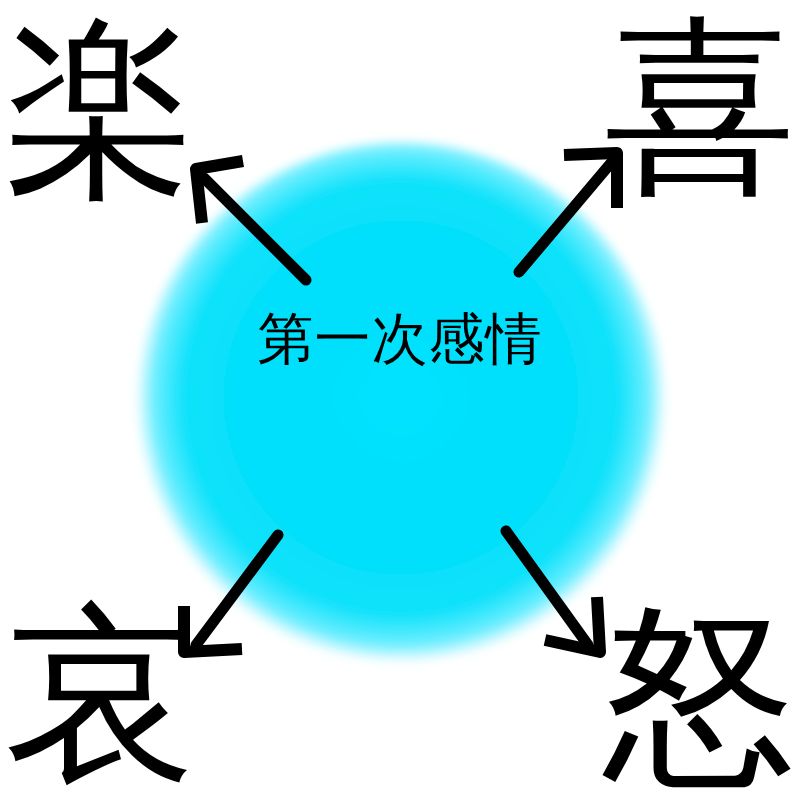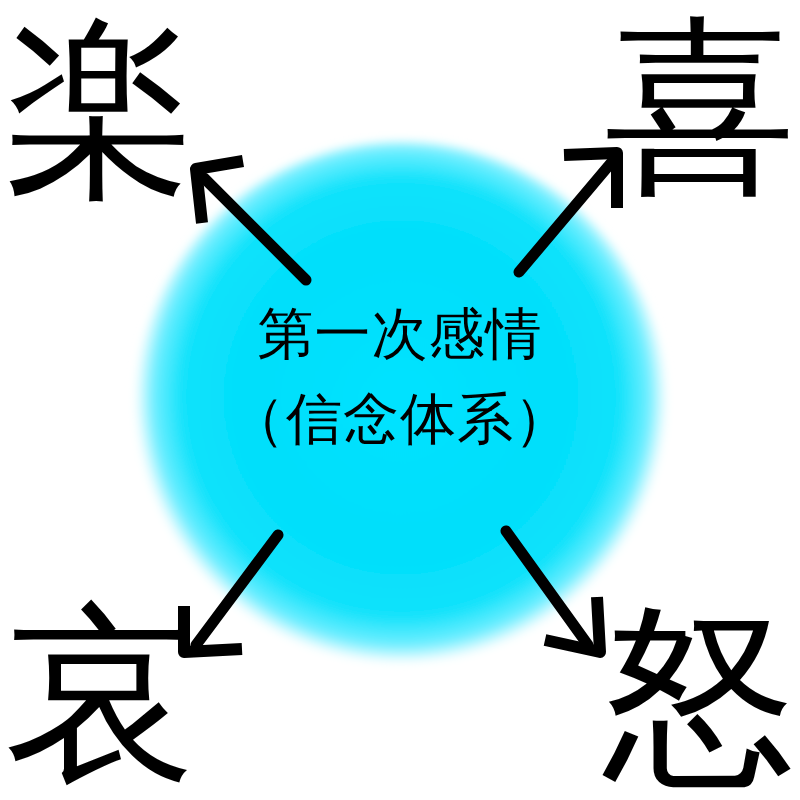--- a/index.html
+++ b/index.html
@@ -45,21 +45,21 @@
   .center-label {
     position: absolute;
     left: 0;
     right: 0;
     top: 296px;
     text-align: center;
     color: #000000;
     pointer-events: none;
   }
   .center-line {
-    font-family: Liberation Mono, monospace;
+    font-family: Liberation Sans, sans-serif;
     font-size: 56px;
     line-height: 1.52;
     font-weight: 400;
     letter-spacing: 1px;
     white-space: nowrap;
   }
 </style>
 </head>
 <body>
 
@@ -97,21 +97,20 @@
     </g>
 
     <g fill="none" stroke="#000000" stroke-width="11" stroke-linecap="round" stroke-linejoin="round">
       <line x1="506" y1="531" x2="588" y2="645"></line>
       <path d="M 597 597 L 600 652 L 545 640" stroke-width="12" stroke-linecap="butt"></path>
     </g>
   </svg>
 
   <div class="center-label">
     <div class="center-line">第一次感情</div>
-    <div class="center-line">（信念体系）</div>
   </div>
 
   <div id="kanji-tl" class="node-kanji">楽</div>
 
   <div id="kanji-tr" class="node-kanji">喜</div>
 
   <div id="kanji-bl" class="node-kanji">哀</div>
 
   <div id="kanji-br" class="node-kanji">怒</div>
 

